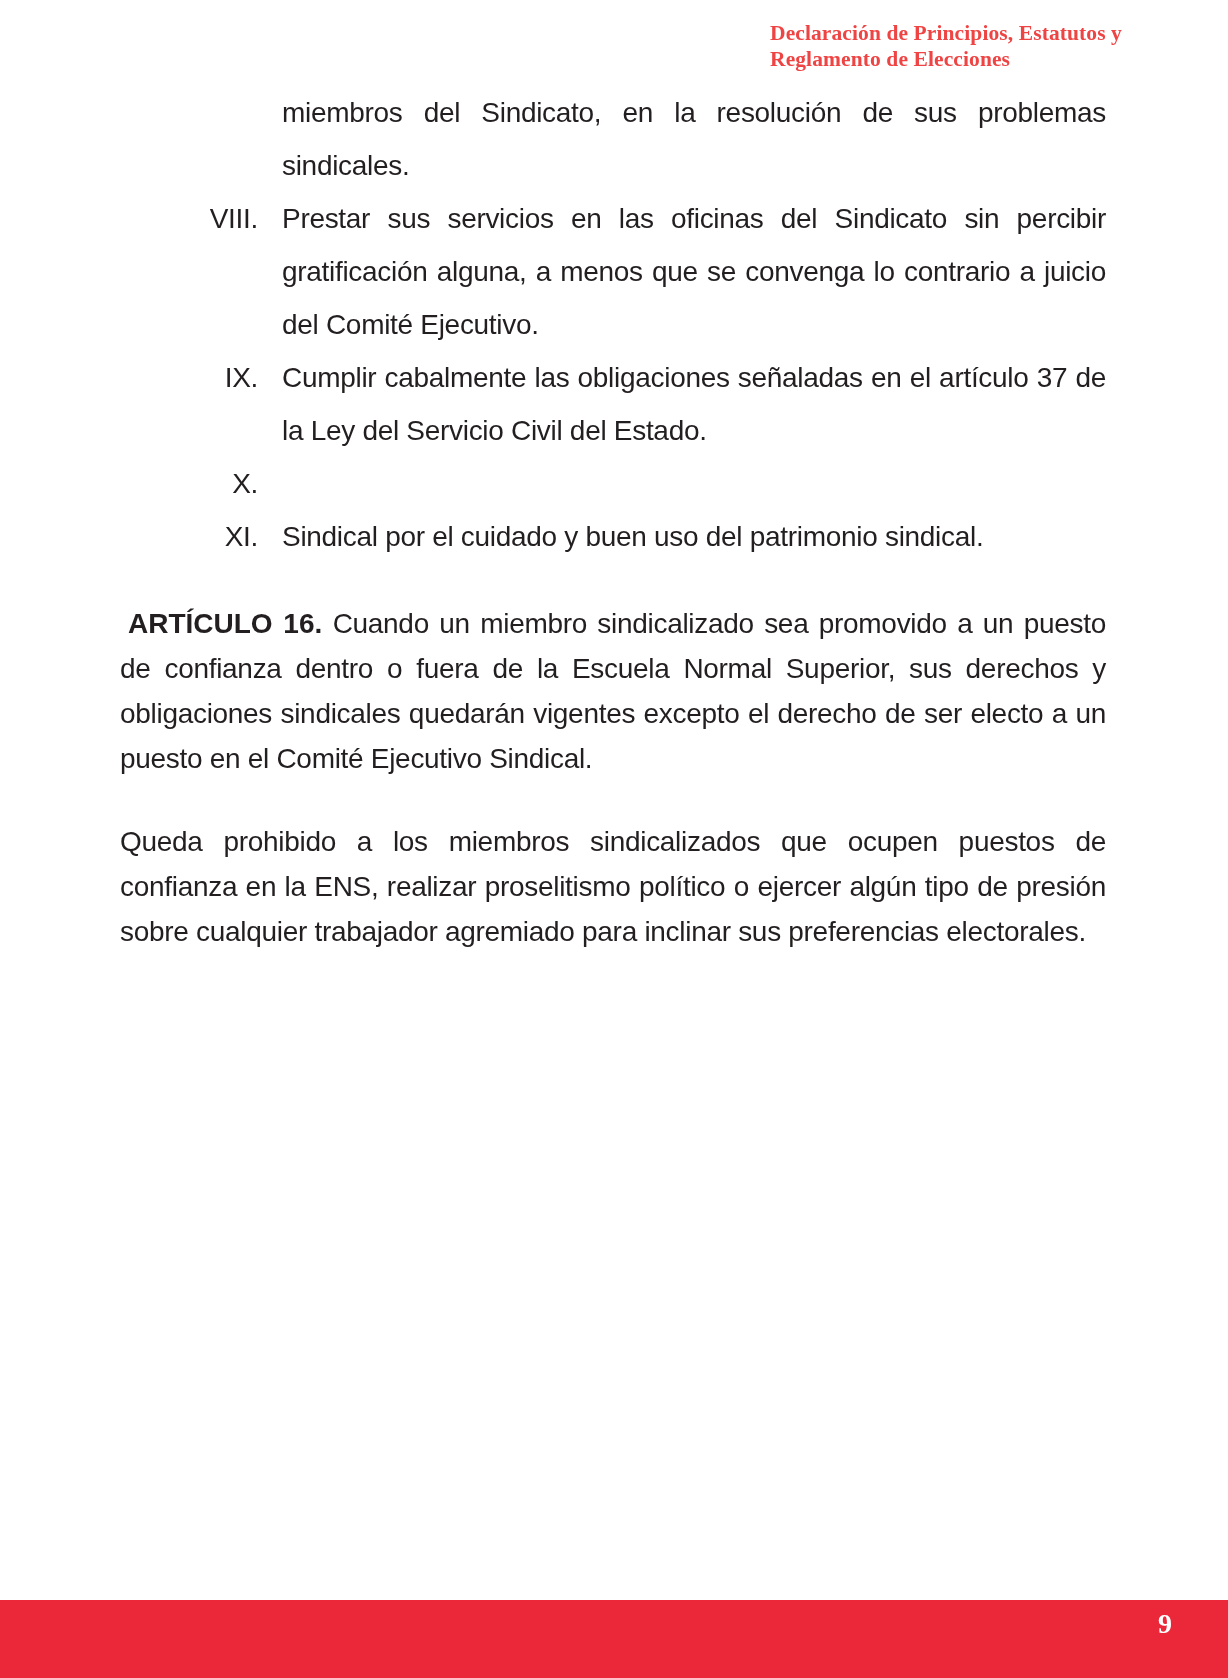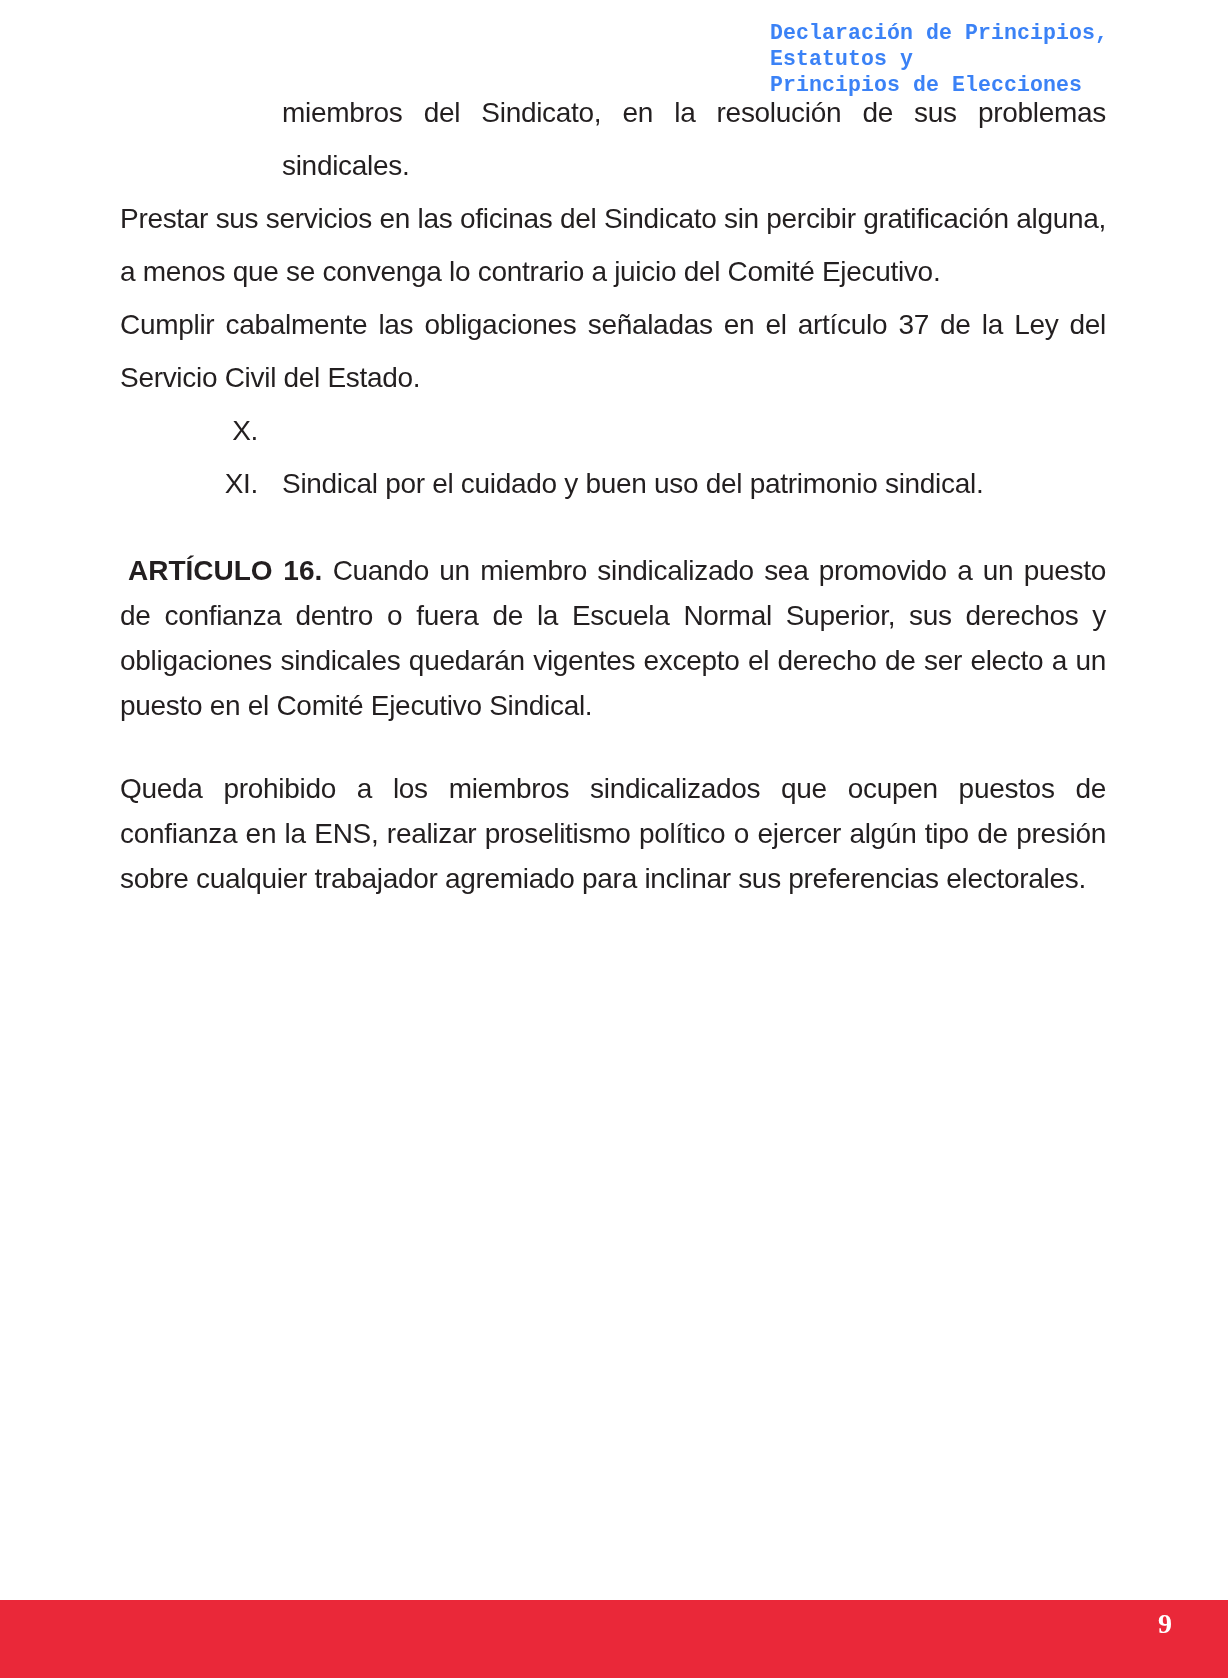--- a/index.html
+++ b/index.html
@@ -13,25 +13,25 @@
     overflow: hidden;
     font-family: "Liberation Sans", sans-serif;
     color: #231f20;
   }
   
   .running-header {
     position: absolute;
     left: 770px;
     top: 20px;
     width: 400px;
-    font-family: Liberation Mono, monospace;
+    font-family: Liberation Serif, serif;
     font-weight: bold;
     font-size: 21.5px;
     line-height: 26px;
-    color: #3b82f6;
+    color: #ef4444;
     letter-spacing: 0.1px;
   }
   
   .content {
     position: absolute;
     left: 120px;
     top: 86px;
     width: 986px;
   }
   .roman-list { width: 100%; }
@@ -84,34 +84,36 @@
     color: #ffffff;
   }
 </style>
 </head>
 <body>
 
 <div class="page">
 
   <div class="running-header">
     <div>Declaración de Principios, Estatutos y</div>
-    <div>Principios de Elecciones</div>
+    <div>Reglamento de Elecciones</div>
   </div>
 
   <div class="content">
 
     <div class="roman-list">
       <div class="list-item">
         <div class="list-marker"></div>
         <div class="list-text">miembros del Sindicato, en la resolución de sus problemas sindicales.</div>
       </div>
       <div class="list-item">
+        <div class="list-marker">VIII.</div>
         <div class="list-text">Prestar sus servicios en las oficinas del Sindicato sin percibir gratificación alguna, a menos que se convenga lo contrario a juicio del Comité Ejecutivo.</div>
       </div>
       <div class="list-item">
+        <div class="list-marker">IX.</div>
         <div class="list-text">Cumplir cabalmente las obligaciones señaladas en el artículo 37 de la Ley del Servicio Civil del Estado.</div>
       </div>
       <div class="list-item">
         <div class="list-marker">X.</div>
       </div>
       <div class="list-item">
         <div class="list-marker">XI.</div>
         <div class="list-text">Sindical por el cuidado y buen uso del patrimonio sindical.</div>
       </div>
     </div>

